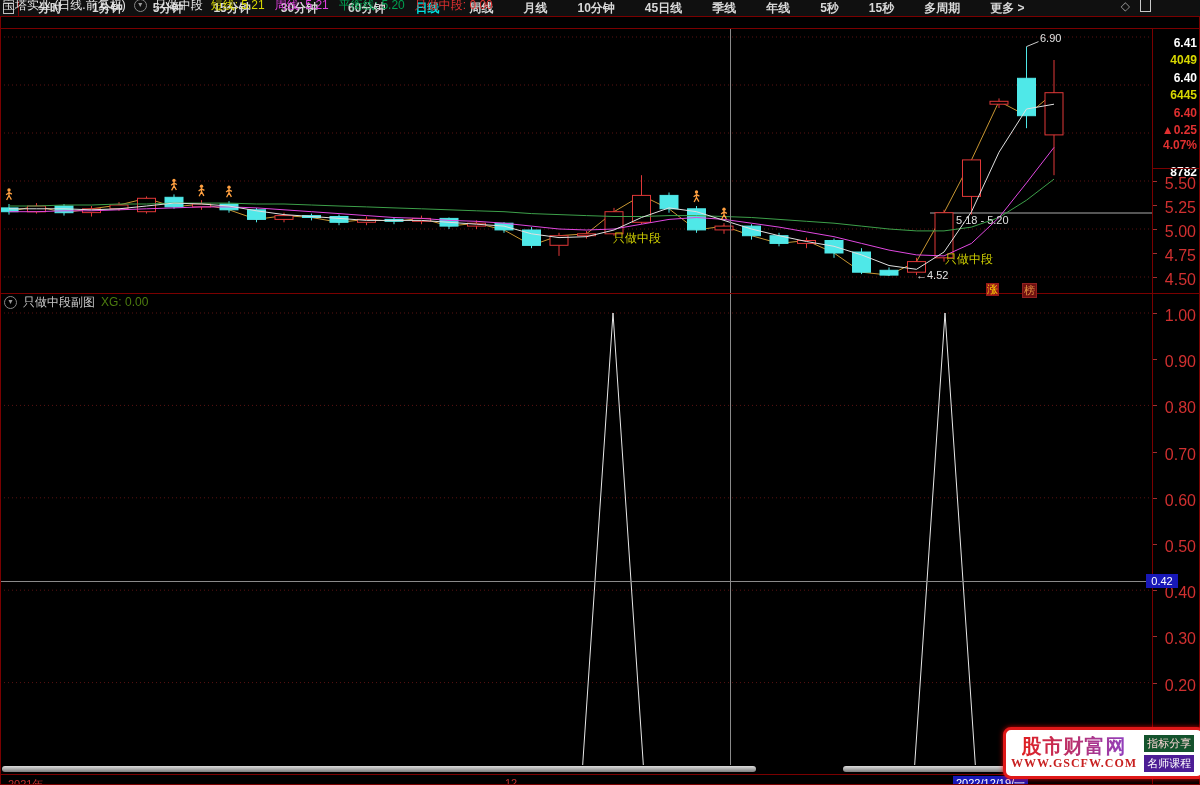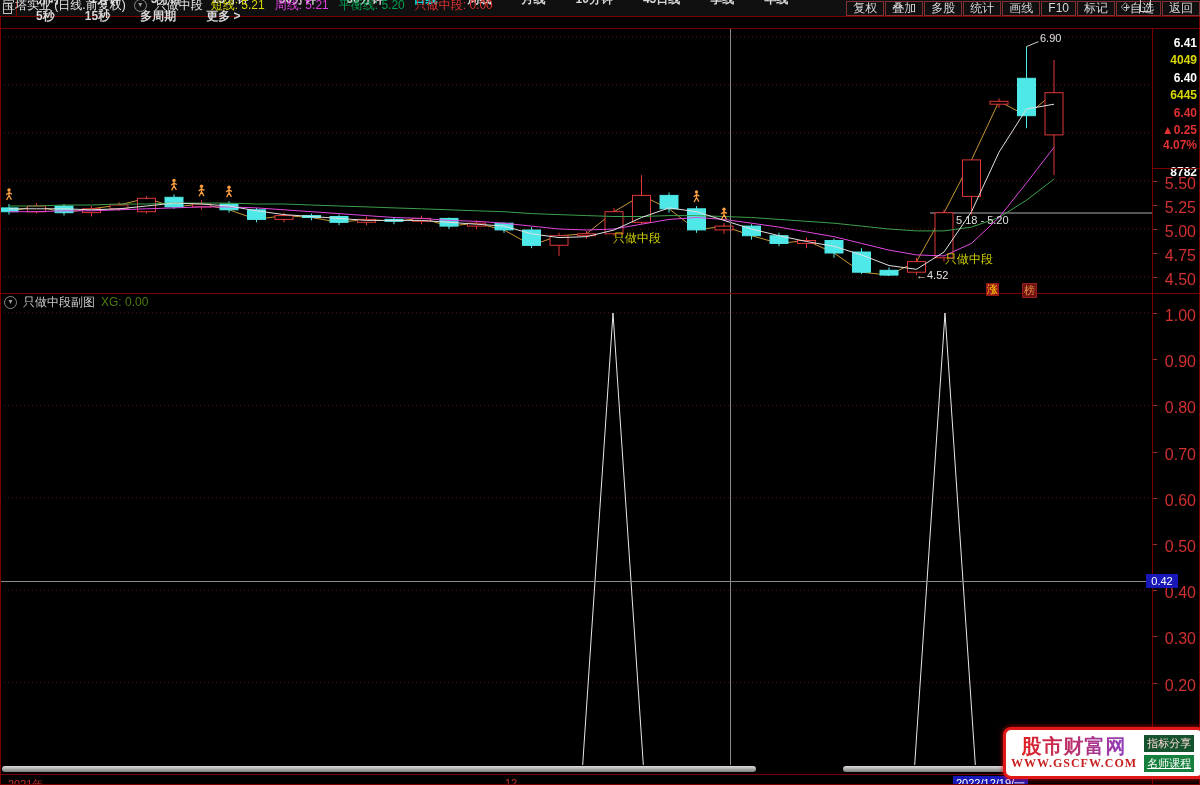--- a/index.html
+++ b/index.html
@@ -59,42 +59,31 @@
              display:flex;align-items:center;gap:7px;padding:2px 5px;z-index:10;}
   #wm-left{display:flex;flex-direction:column;align-items:center;line-height:1.05;}
   #wm-title{font-size:20px;font-weight:bold;color:#b03070;letter-spacing:1px;
             background:linear-gradient(90deg,#e02020,#9040c0);-webkit-background-clip:text;
             -webkit-text-fill-color:transparent;white-space:nowrap;}
   #wm-url{font-family:"Liberation Serif","DejaVu Serif",serif;font-size:12px;font-weight:bold;
           color:#c82020;letter-spacing:1px;white-space:nowrap;}
   #wm-right{display:flex;flex-direction:column;gap:3px;}
   .wm-tag{font-size:11px;padding:1px 3px;white-space:nowrap;}
   #wm-tag1{background:#14532d;color:#ffd8d8;}
-  #wm-tag2{background:#15803d;color:#ffffff;text-decoration:underline;}
+  #wm-tag2{background:#4c1d95;color:#ffffff;}
 </style>
 </head>
 <body>
 
 <div id="app">
 
   <div id="menubar">
     <span class="win-icon"></span>
     <span class="menu-sep"></span>
     <div id="menu-left"><span>分时</span><span>1分钟</span><span>5分钟</span><span>15分钟</span><span>30分钟</span><span>60分钟</span><span class="active">日线</span><span>周线</span><span>月线</span><span>10分钟</span><span>45日线</span><span>季线</span><span>年线</span><span>5秒</span><span>15秒</span><span>多周期</span><span>更多 &gt;</span></div>
-    <div id="menu-right">
-        <span>复权</span>
-        <span>叠加</span>
-        <span>多股</span>
-        <span>统计</span>
-        <span>画线</span>
-        <span>F10</span>
-        <span>标记</span>
-        <span>+自选</span>
-        <span>返回</span>
-      </div>
   </div>
 
   <div id="infobar">
     <span>宝塔实业 (日线.前复权)</span>
     <span class="chev-circle">▾</span>
     <span>只做中段</span>
     <span id="legend"><span style="color: rgb(216, 216, 0); margin-right: 10px;">短线: 5.21</span><span style="color: rgb(224, 64, 224); margin-right: 10px;">周线: 5.21</span><span style="color: rgb(0, 160, 80); margin-right: 10px;">平衡线: 5.20</span><span style="color: rgb(224, 48, 48); margin-right: 10px;">只做中段: 0.00</span></span>
     <span id="info-icons">
       <span>◇</span>
       <span class="page-icon"></span>

